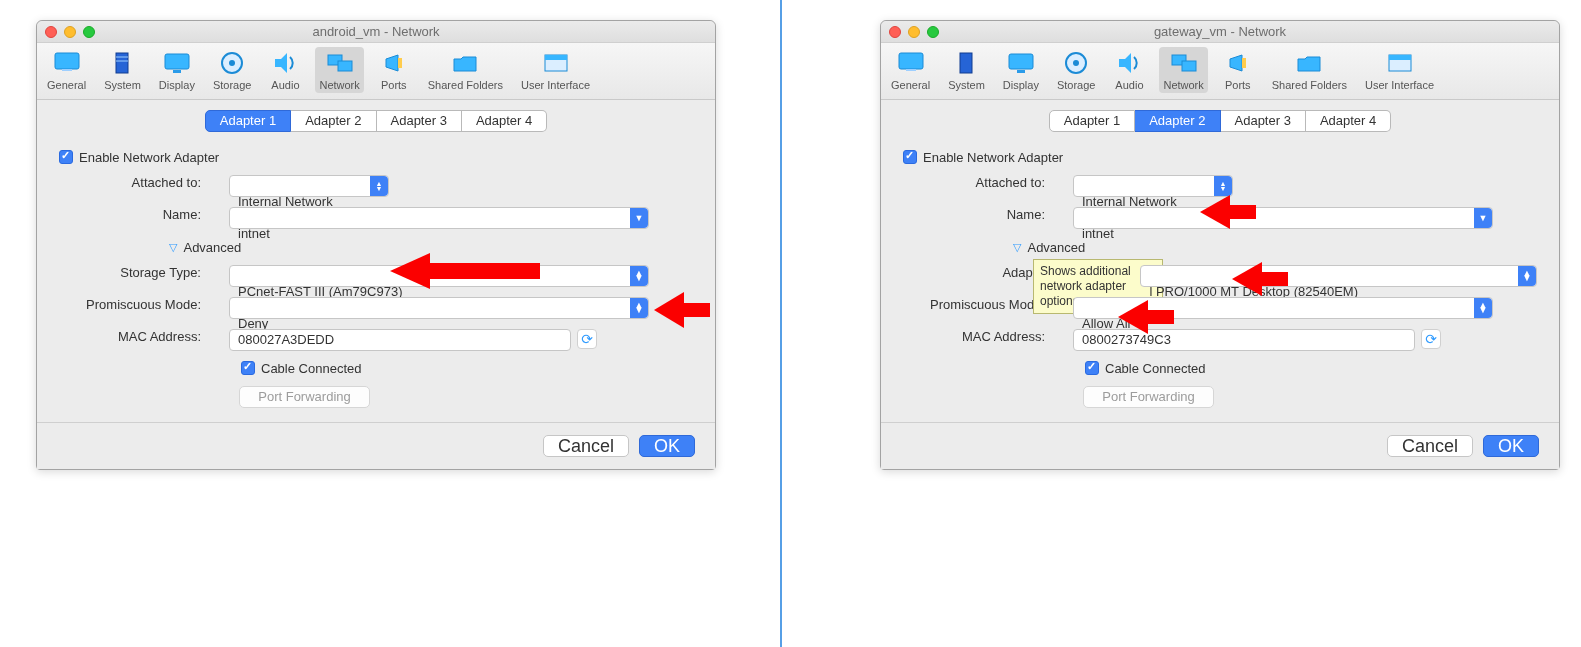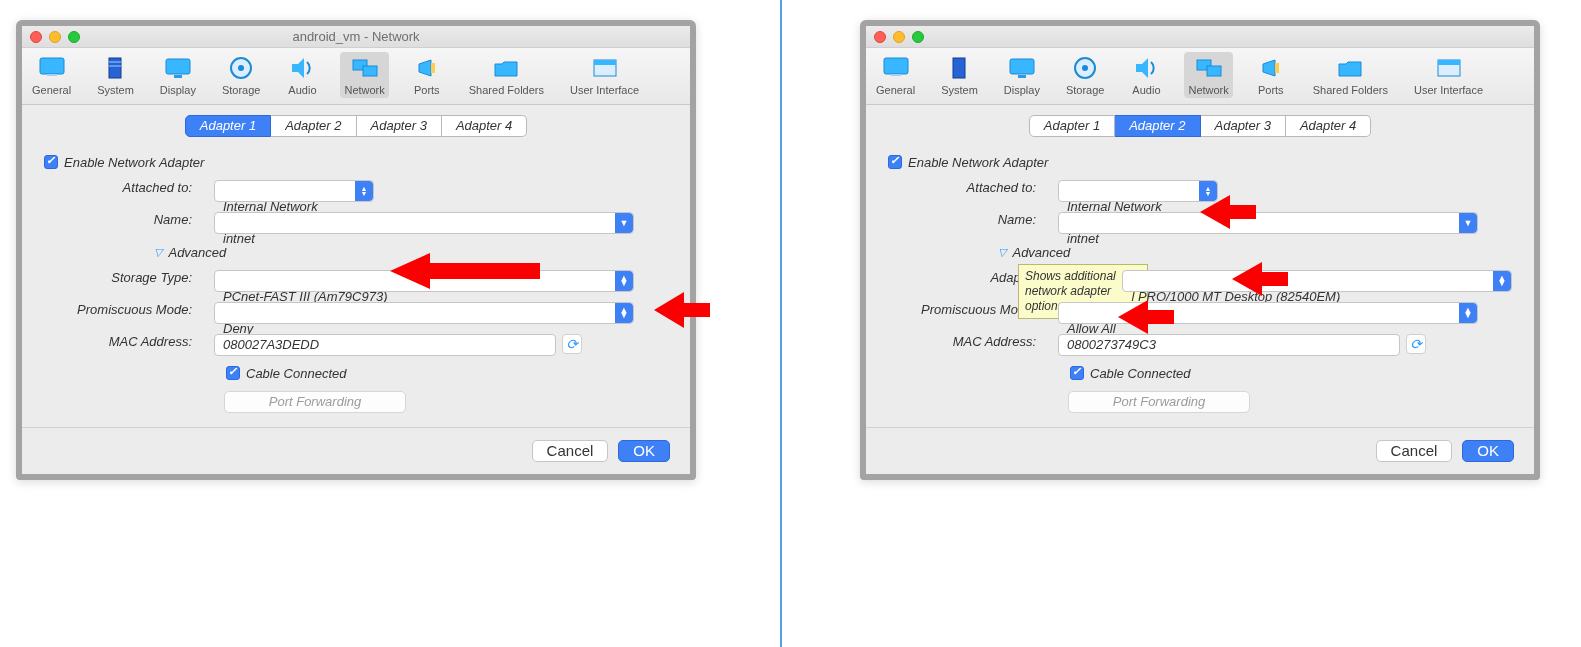--- a/index.html
+++ b/index.html
@@ -36,25 +36,25 @@
     position: absolute;
     top: 20px;
     width: 700px;
   }
   .pane.left  { left: 16px; }
   .pane.right { left: 860px; }
 
   .window {
     width: 680px;
     background: #ececec;
-    border: 6px solid #a3a3a3;
+    border: 1px solid #a3a3a3;
     border-radius: 6px 6px 4px 4px;
     box-shadow: 0 2px 10px rgba(0,0,0,0.15);
     position: relative;
-    margin-left: 0;
+    margin-left: 20px;
   }
 
   .titlebar {
     height: 22px;
     background: linear-gradient(#ebebeb,#dedede);
     border-bottom: 1px solid #cfcfcf;
     border-radius: 6px 6px 0 0;
     display: flex;
     align-items: center;
     padding: 0 8px;
@@ -72,39 +72,38 @@
     font-size: 13px;
     color: #6e6e6e;
     pointer-events: none;
   }
 
   .toolbar {
     display: flex;
     padding: 4px 6px 6px 6px;
     border-bottom: 1px solid #c9c9c9;
     background: linear-gradient(#f6f6f6,#e8e8e8);
-    gap: 18px;
+    gap: 10px;
   }
   .tool {
     display: flex;
     flex-direction: column;
     align-items: center;
     font-size: 11px;
     color: #555;
     padding: 2px 4px 2px 4px;
     border-radius: 4px;
   }
   .tool.active { background: #d6d6d6; }
   .tool svg { width: 32px; height: 28px; display:block; }
   .tool .label { margin-top: 2px; }
 
   .body {
     padding: 10px 22px 14px 22px;
     background: #ececec;
-    font-style: italic;
   }
 
   .tabbar {
     display: flex;
     justify-content: center;
     margin-bottom: 18px;
   }
   .seg {
     height: 22px;
     line-height: 20px;
@@ -120,21 +119,21 @@
   .seg.active { background: #3e81f7; color:#fff; border-color:#2f69d8; }
 
   .row {
     display: flex;
     align-items: flex-start;
     margin-bottom: 10px;
   }
   .row .lbl {
     width: 170px;
     text-align: right;
-    padding-right: 22px;
+    padding-right: 28px;
     font-size: 13px;
     color: #333;
   }
 
   .checkbox {
     width: 14px; height: 14px;
     border: 1px solid #2a6ae0;
     border-radius: 3px;
     background: #3e81f7;
     margin-right: 6px;
@@ -190,21 +189,21 @@
     font-size: 11px;
   }
 
   .btn {
     height: 22px;
     line-height: 20px;
     padding: 0 14px;
     background: #fff;
     border: 1px solid #c6c6c6;
     border-radius: 5px;
-    font-size: 15px;
+    font-size: 18px;
     color: #7d7d7d;
   }
   .btn.primary { background:#3e81f7; color:#fff; border-color:#2f69d8; }
   .btn.normal  { color:#333; }
   .footer {
     display:flex; justify-content:flex-end; gap:10px;
     padding: 12px 20px 12px 20px;
     background: #ececec;
     border-top: 1px solid #cfcfcf;
   }
@@ -212,21 +211,21 @@
   .refresh-btn {
     width: 20px; height: 20px;
     display: inline-flex; align-items:center; justify-content:center;
     color:#2f9bff; font-size:14px; margin-left:6px;
     background:#fff; border:1px solid #d0d0d0; border-radius:4px;
   }
 
   .pf-btn {
     margin-left: 180px;
     height: 22px;
-    width: 182px;
+    width: 131px;
     text-align:center;
     line-height:20px;
     background:#fdfdfd;
     border:1px solid #d6d6d6;
     border-radius:5px;
     color:#9c9c9c;
     font-size:13px;
     margin-top: 6px;
   }
 
@@ -403,20 +402,21 @@
 
 <div class="pane right">
 
   <div class="window">
     <div class="titlebar">
       <div class="traffic-lights">
         <div class="tl red"></div>
         <div class="tl yellow"></div>
         <div class="tl green"></div>
       </div>
+      <div class="title">gateway_vm - Network</div>
     </div>
 
     <div class="toolbar">
       <div class="tool">
         <svg viewBox="0 0 32 28">
             <rect x="4" y="4" width="24" height="16" rx="2" fill="#38b6ff" stroke="#1b8bd6"></rect>
             <rect x="11" y="20" width="10" height="2" fill="#9ecfff"></rect>
           </svg>
         <span class="label">General</span>
       </div>

